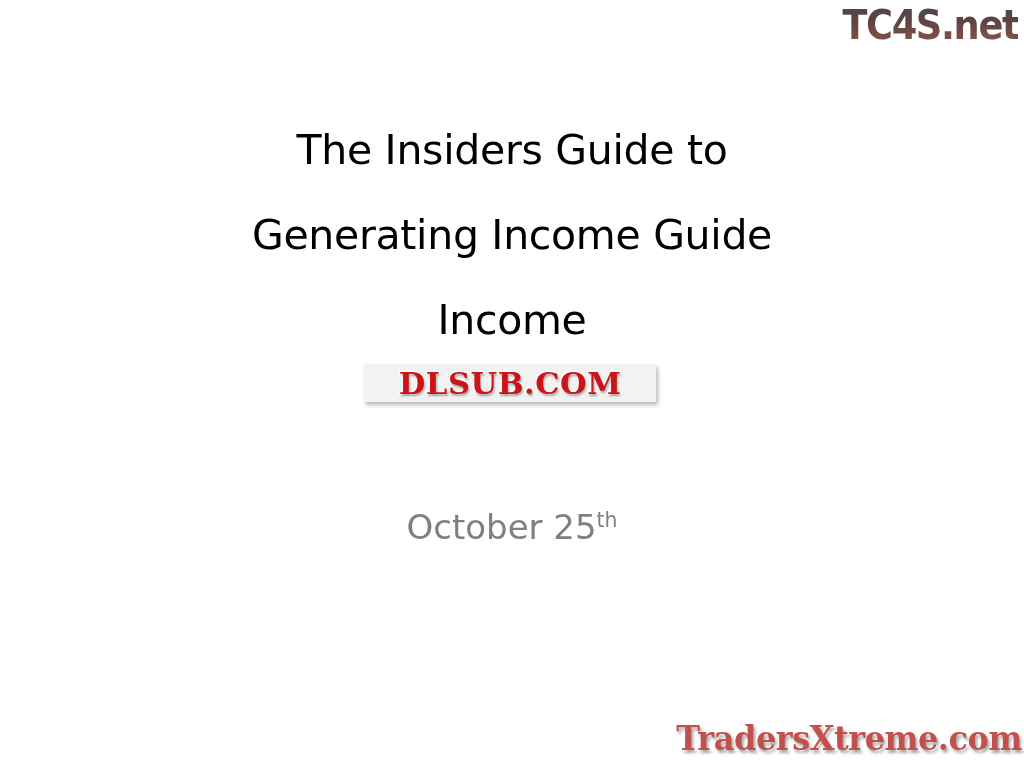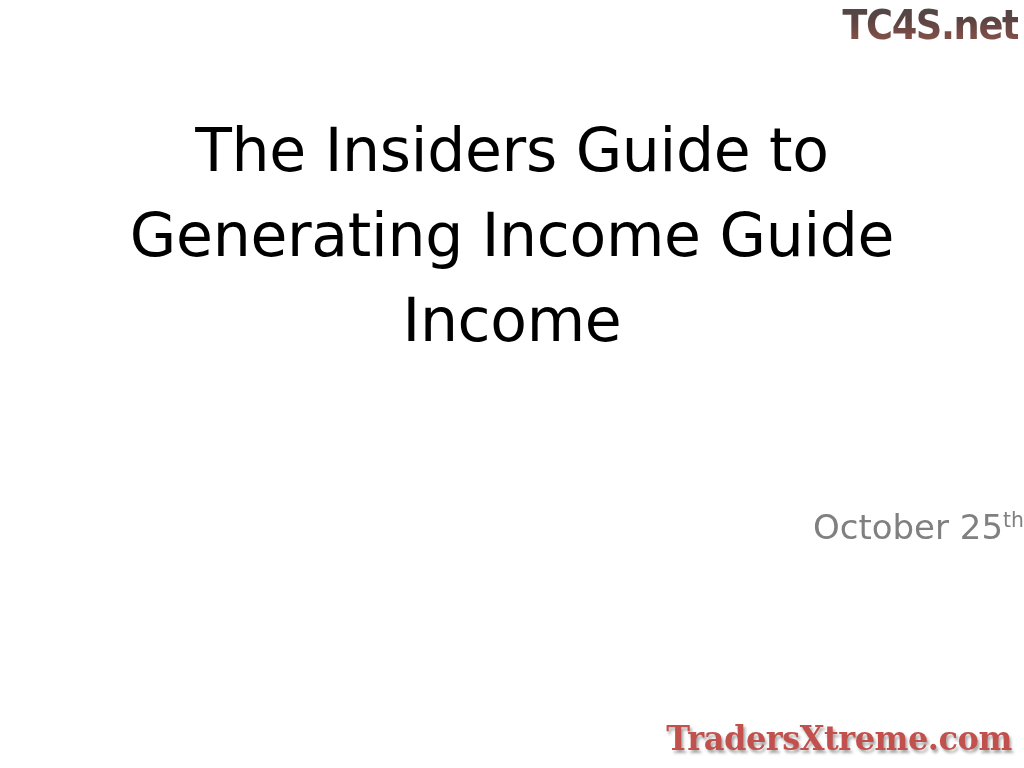--- a/index.html
+++ b/index.html
@@ -22,35 +22,35 @@
   
   #title-block {
     position: absolute;
     left: 0;
     top: 108px;
     width: 1024px;
     text-align: center;
   }
   .title-line {
     font-family: "DejaVu Sans", "Liberation Sans", sans-serif;
-    font-size: 60px;
+    font-size: 41px;
     font-weight: 400;
     line-height: 85px;
     color: #000000;
     letter-spacing: -0.3px;
     white-space: nowrap;
   }
 
   
   #subtitle {
     position: absolute;
     left: 0;
     top: 505px;
     width: 1024px;
-    text-align: right;
+    text-align: center;
     font-family: "DejaVu Sans", "Liberation Sans", sans-serif;
     font-size: 34px;
     font-weight: 400;
     color: #808080;
     line-height: 44px;
     white-space: nowrap;
   }
   #subtitle .ord {
     font-size: 0.6em;
     vertical-align: super;
@@ -105,21 +105,21 @@
 
   
   #wm-traders {
     position: absolute;
     left: 681px;
     top: 716px;
     width: 336px;
     height: 44px;
     display: flex;
     align-items: center;
-    justify-content: flex-end;
+    justify-content: center;
   }
   #wm-traders .wm-text {
     font-family: "DejaVu Serif", "Liberation Serif", serif;
     font-size: 33px;
     font-weight: bold;
     letter-spacing: -0.5px;
     transform: scaleX(0.97);
     color: #c2514d;
     white-space: nowrap;
     -webkit-text-stroke: 3px #ffffff;
@@ -135,18 +135,21 @@
   <div id="title-block">
     <div class="title-line">The Insiders Guide to</div>
     <div class="title-line">Generating Income Guide</div>
     <div class="title-line">Income</div>
   </div>
 
   <div id="subtitle"><span>October 25</span><span class="ord">th</span></div>
 
   <div id="wm-tc4s">TC4S.net</div>
 
+  <div id="wm-dlsub">
+    <span class="wm-text">DLSUB.COM</span>
+  </div>
 
   <div id="wm-traders">
     <span class="wm-text">TradersXtreme.com</span>
   </div>
 
 </div>
 
 </body></html>

